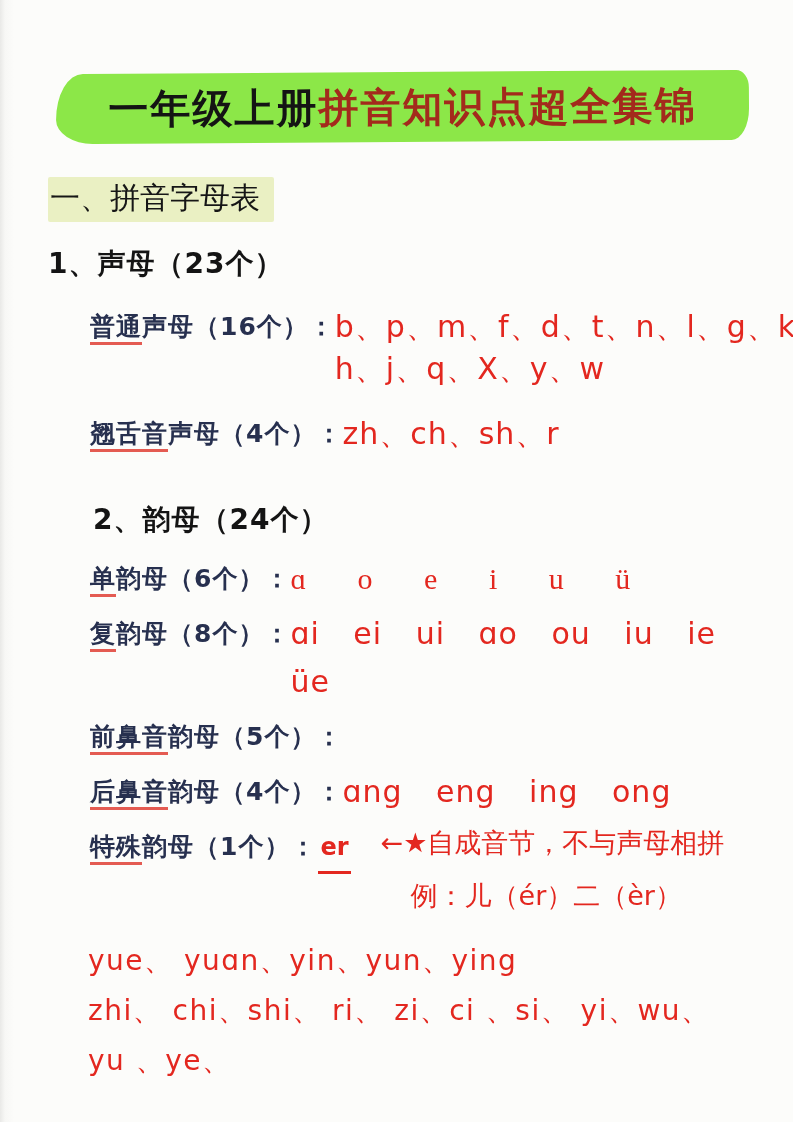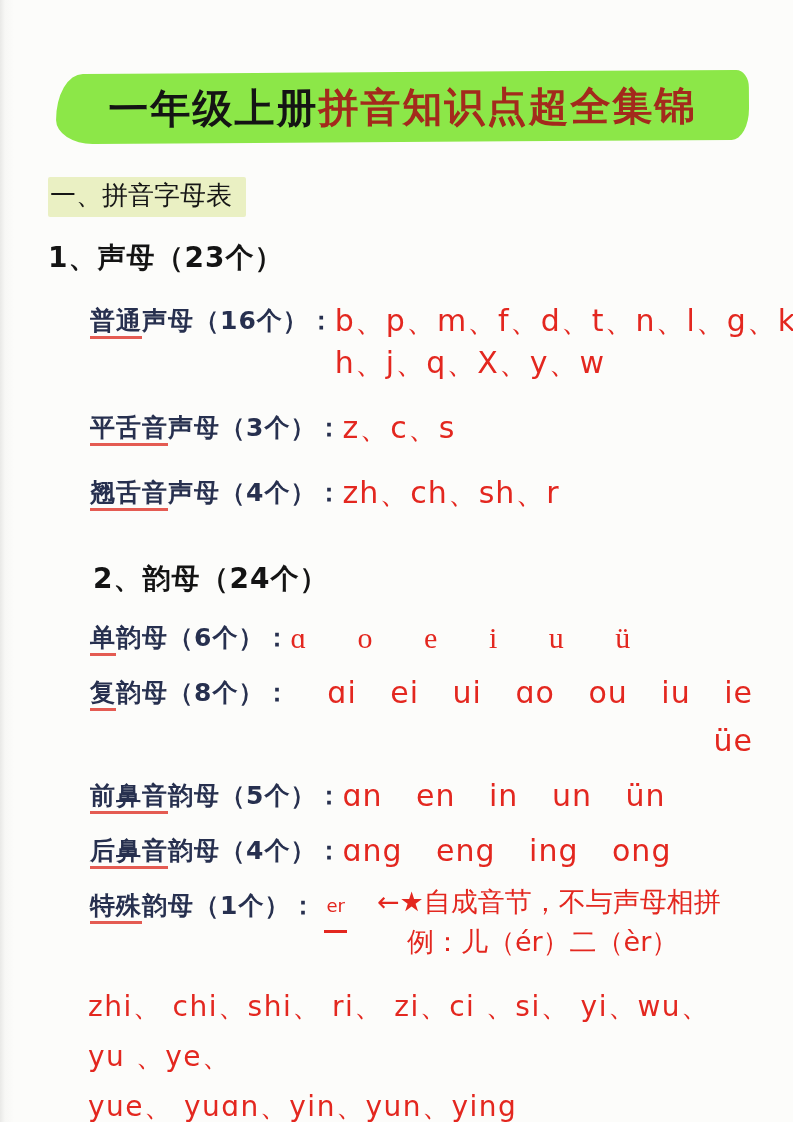--- a/index.html
+++ b/index.html
@@ -18,37 +18,37 @@
     margin:2px 4px 0 8px;
     background:#8ce748;
     border-radius:34px 16px 22px 46px / 58px 22px 40px 30px;
     transform:rotate(-0.35deg);
     height:70px;display:flex;align-items:center;justify-content:center;
     font-size:40px;font-weight:bold;letter-spacing:2px;
   }
   .t-black{color:#141414;}
   .t-red{color:#a32a1c;}
   
-  .sec1{margin-top:36px;font-size:26px;color:#161616;}
+  .sec1{margin-top:36px;font-size:30px;color:#161616;}
   .hl{background:#eaf0c3;padding:3px 14px 7px 2px;border-radius:2px;}
   .h2{margin-top:26px;font-size:28px;font-weight:bold;color:#141414;letter-spacing:1px;}
   .h2.big{margin-top:46px;margin-left:45px;}
   
   .rows{margin:16px 0 0 42px;}
   .row{display:flex;align-items:flex-start;margin-top:23px;line-height:42px;}
   .rows2 .row{margin-top:7px;line-height:48px;}
   .label{white-space:nowrap;color:#27304f;font-size:25px;font-weight:bold;letter-spacing:1px;}
   .u{border-bottom:3px solid rgba(223,62,52,.85);padding-bottom:1px;}
   .vals{color:#e3271f;font-size:30px;letter-spacing:1px;}
   .vals div{white-space:nowrap;}
   .ws-xl{word-spacing:42px;font-family:Liberation Serif, serif;}
-  .ws-md{word-spacing:23px;text-align:right;}
-  .er{color:#e3271f;font-size:18px;font-weight:normal;border-bottom:3px solid #e3271f;padding:0 2px 0 2px;margin-left:8px;}
+  .ws-md{word-spacing:23px;}
+  .er{color:#e3271f;font-size:24px;font-weight:bold;border-bottom:3px solid #e3271f;padding:0 2px 0 2px;margin-left:2px;}
   .noteblock{margin-left:30px;color:#e3271f;font-size:27px;line-height:40px;}
-  .noteblock .ex{padding-left:30px;}
+  .noteblock .ex{padding-left:30px;margin-top:13px;}
   
   .syl{margin:20px 0 0 40px;color:#e3271f;font-size:28px;letter-spacing:1.5px;line-height:50px;}
 </style>
 </head>
 <body>
 
 <div class="page">
 
   <div class="banner">
     <span class="t-black">一年级上册</span>
@@ -63,61 +63,54 @@
 
   <div class="rows">
     <div class="row">
       <span class="label"><span class="u">普通</span><span>声母</span><span>（16个）：</span></span>
       <span class="vals">
         <div>b、p、m、f、d、t、n、l、g、k</div>
         <div>h、j、q、X、y、w</div>
       </span>
     </div>
     <div class="row">
-      <span class="label"><span class="u">平舌音</span><span>声母</span><span>（3个）：</span></span>
-      <span class="vals">
-        <div>z、c、s</div>
-      </span>
-    </div>
-    <div class="row">
       <span class="label"><span class="u">翘舌音</span><span>声母</span><span>（4个）：</span></span>
       <span class="vals">
         <div>zh、ch、sh、r</div>
       </span>
     </div>
   </div>
 
   <div class="h2 big">2、韵母（24个）</div>
 
   <div class="rows rows2">
     <div class="row">
       <span class="label"><span class="u">单</span><span>韵母</span><span>（6个）：</span></span>
       <span class="vals ws-xl">ɑ o e i u ü</span>
     </div>
     <div class="row">
       <span class="label"><span class="u">复</span><span>韵母</span><span>（8个）：</span></span>
       <span class="vals ws-md">ɑi ei ui ɑo ou iu ie üe</span>
     </div>
     <div class="row">
       <span class="label"><span class="u">前鼻音</span><span>韵母</span><span>（5个）：</span></span>
-      <span class="vals ws-md">ɑn en in un ün</span>
     </div>
     <div class="row">
       <span class="label"><span class="u">后鼻音</span><span>韵母</span><span>（4个）：</span></span>
       <span class="vals ws-md">ɑng eng ing ong</span>
     </div>
     <div class="row">
       <span class="label"><span class="u">特殊</span><span>韵母</span><span>（1个）：</span></span>
       <span class="er">er</span>
       <span class="noteblock">
         <div>←★自成音节，不与声母相拼</div>
         <div class="ex">例：儿（ér）二（èr）</div>
       </span>
     </div>
   </div>
 
 
   <div class="syl">
+    <div>yue、 yuɑn、yin、yun、ying</div>
     <div>zhi、 chi、shi、 ri、 zi、ci 、si、 yi、wu、 yu 、ye、</div>
-    <div>yue、 yuɑn、yin、yun、ying</div>
   </div>
 
 </div>
 
 </body></html>

